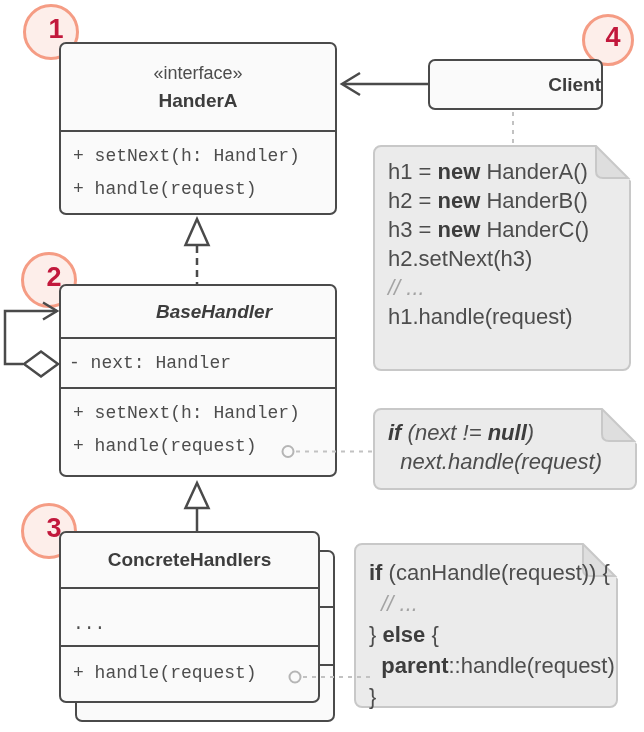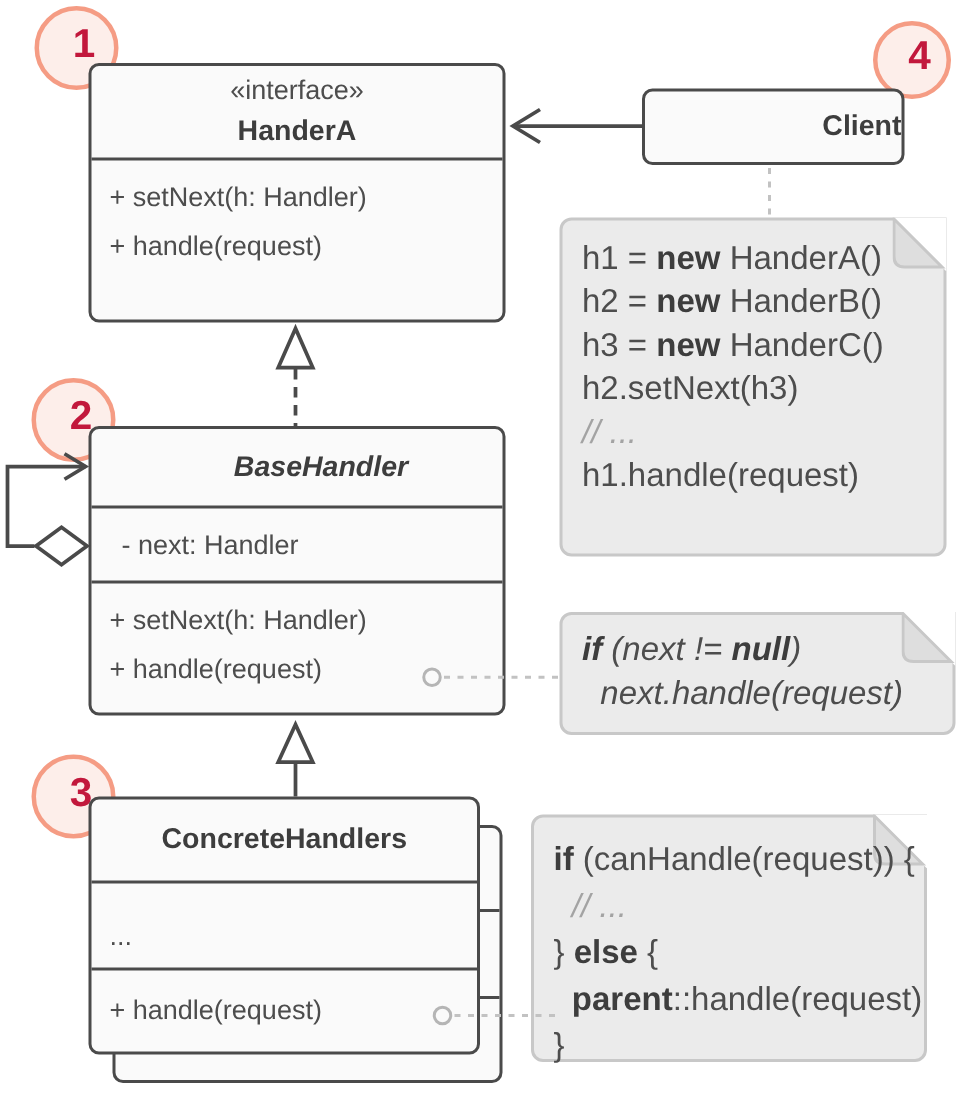--- a/index.html
+++ b/index.html
@@ -30,29 +30,29 @@
     z-index:2;
     color:var(--text-main);
   }
   .cmp{box-sizing:border-box;overflow:hidden;}
   .cmp + .cmp{border-top:2.5px solid var(--box-border);}
   .cmp.title{display:flex;flex-direction:column;align-items:center;justify-content:center;text-align:center;}
   .stereotype{font-size:18px;color:var(--text-main);line-height:27px;}
   .cls-name{font-size:19px;font-weight:bold;color:var(--text-dark);line-height:28px;}
   .cls-name.italic{font-style:italic;}
   .members{padding:8px 0 0 12px;font-size:18px;line-height:33px;}
-  .member{white-space:pre;}
+  .member{white-space:pre;font-family:Liberation Mono, monospace;}
 
   #handler-box{left:59px;top:42px;width:278px;height:173px;}
-  #handler-box .title{height:61px;}
+  #handler-box .title{height:86px;}
   #client-box{left:428px;top:59px;width:175px;height:51px;}
   #client-box .title{height:100%;align-items:flex-end;}
   #base-box{left:59px;top:284px;width:278px;height:193px;}
   #base-box .title{height:51px;padding-left:32px;}
-  #base-box .attrs{height:50px;display:flex;align-items:center;padding-left:20px;font-size:18px;}
+  #base-box .attrs{height:50px;display:flex;align-items:center;padding-left:8px;font-size:18px;}
   #concrete-back{left:75px;top:550px;width:260px;height:172px;}
   #concrete-front{left:59px;top:531px;width:261px;height:172px;}
   .concrete .title{height:54px;}
   .concrete .attrs{height:58px;display:flex;align-items:center;padding-left:12px;font-size:18px;padding-top:14px;}
   .concrete .members{height:55px;display:flex;align-items:center;padding:0 0 0 12px;}
 
   
   .note{
     position:absolute;
     background:var(--note-fill);

